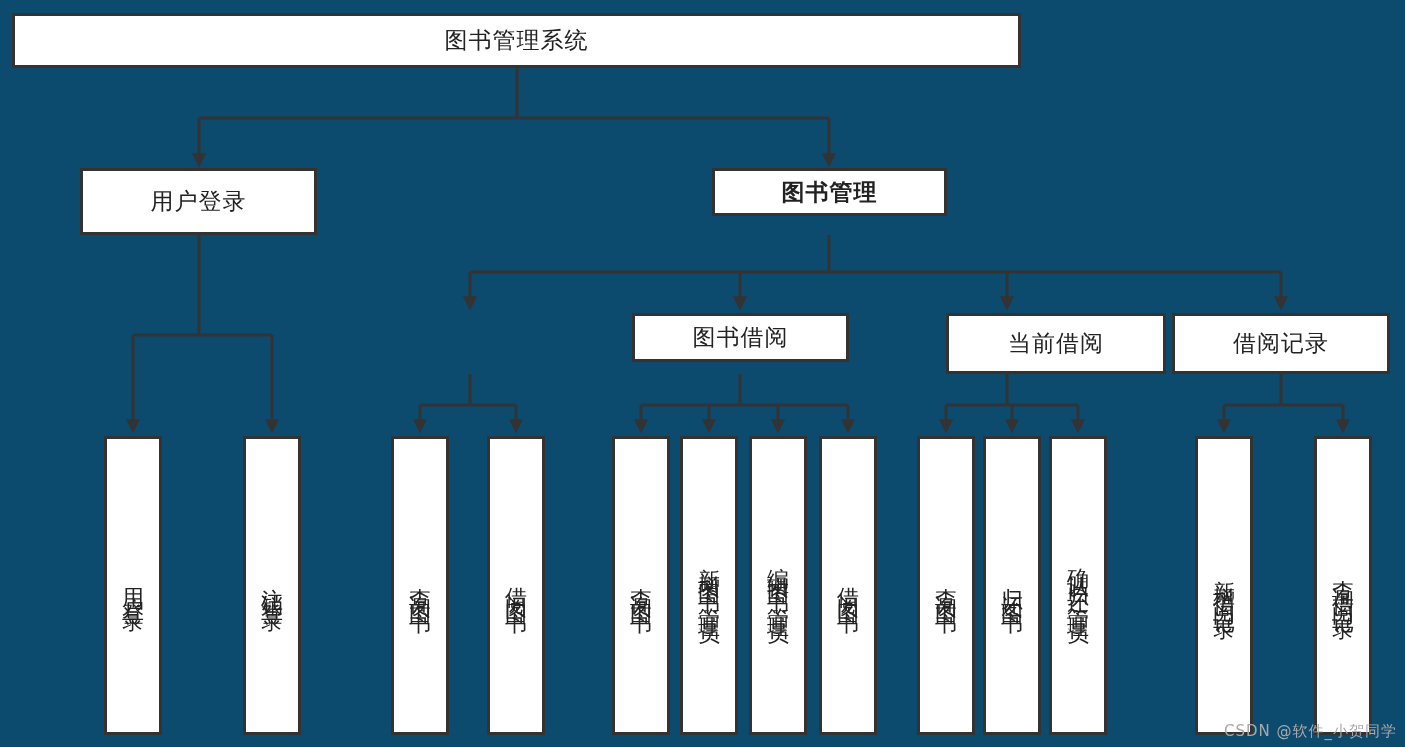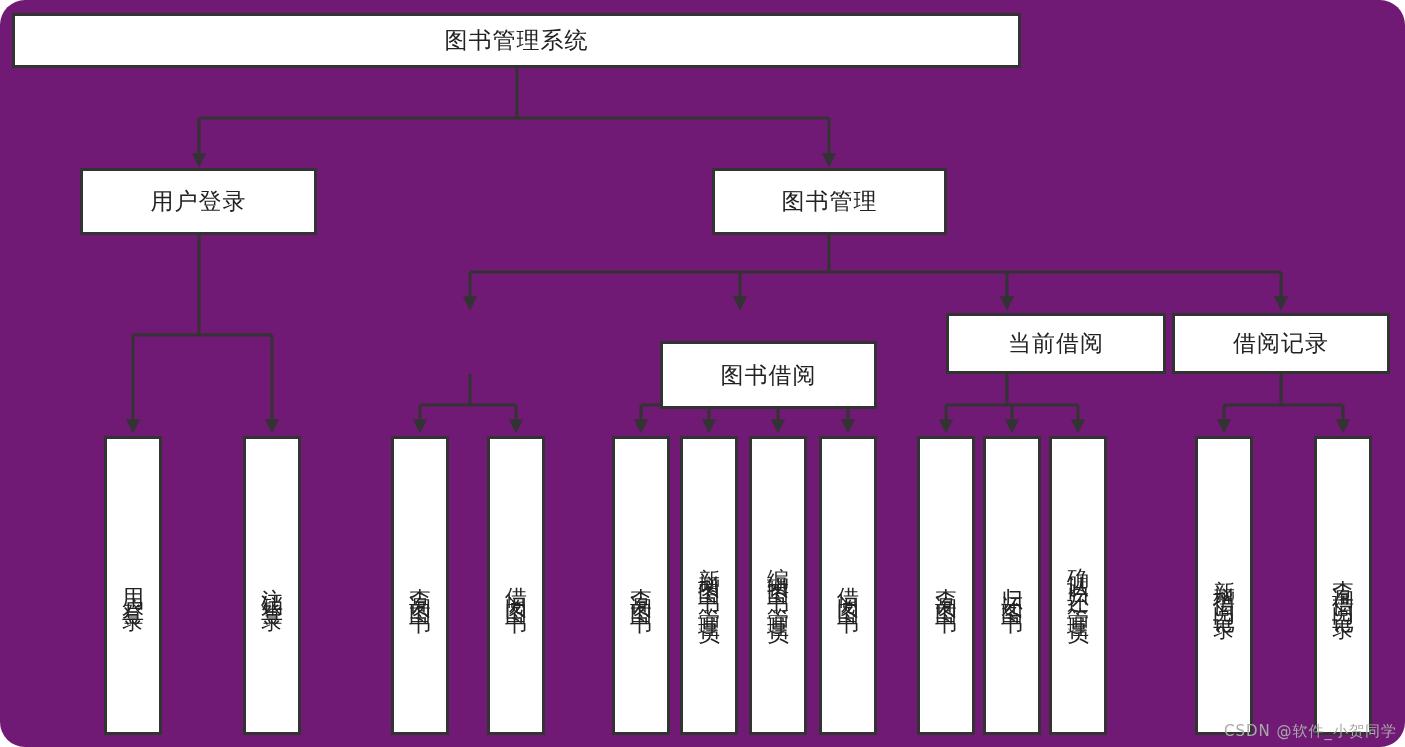--- a/index.html
+++ b/index.html
@@ -5,23 +5,22 @@
   html, body {
     margin: 0;
     padding: 0;
     background: #ffffff;
     font-family: "DejaVu Sans", "Liberation Sans", sans-serif;
   }
   #canvas {
     position: relative;
     width: 1405px;
     height: 747px;
-    background: #701a75;
+    background: #0c4a6e;
     overflow: hidden;
-    border-radius: 25px;
   }
   #connectors {
     position: absolute;
     left: 0; top: 0;
     width: 1405px;
     height: 747px;
   }
   .node {
     position: absolute;
     box-sizing: border-box;
@@ -41,24 +40,24 @@
     text-orientation: mixed;
     letter-spacing: 8px;
     font-size: 22px;
     white-space: normal;
     line-height: 1;
   }
   
   #n-root            { left: 12px;   top: 13px;  width: 1009px; height: 55px; }
   
   #n-user-login      { left: 80px;   top: 168px; width: 237px;  height: 67px; }
-  #n-book-mgmt       { left: 712px;  top: 168px; width: 235px;  height: 67px; }
+  #n-book-mgmt       { left: 712px;  top: 168px; width: 235px;  height: 48px; font-weight: bold; }
   
   #n-new-book        { left: 361px;  top: 313px; width: 218px;  height: 61px; }
-  #n-book-borrow     { left: 660px;  top: 313px; width: 217px;  height: 68px; margin-top: 28px; }
+  #n-book-borrow     { left: 632px;  top: 313px; width: 217px;  height: 49px; }
   #n-current-borrow  { left: 946px;  top: 313px; width: 220px;  height: 61px; }
   #n-borrow-record   { left: 1172px; top: 313px; width: 218px;  height: 61px; }
   
   .leaf { top: 436px; width: 58px; height: 299px; }
   #l-user-login  { left: 104px; }
   #l-logout      { left: 243px; }
   #l-nb-query    { left: 391px; }
   #l-nb-borrow   { left: 487px; }
   #l-bb-query    { left: 612px; }
   #l-bb-add      { left: 680px; }

